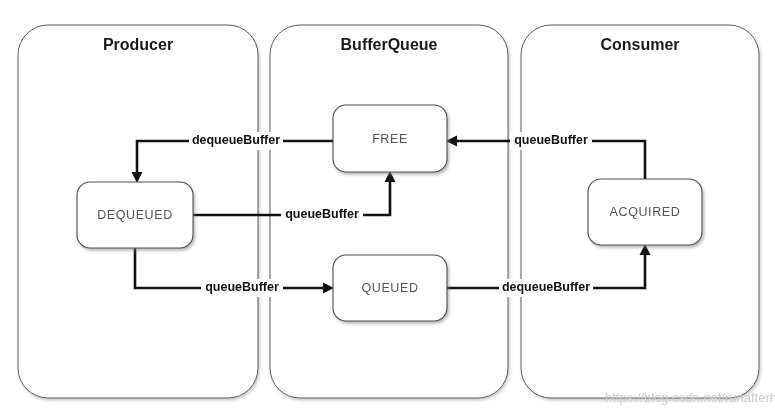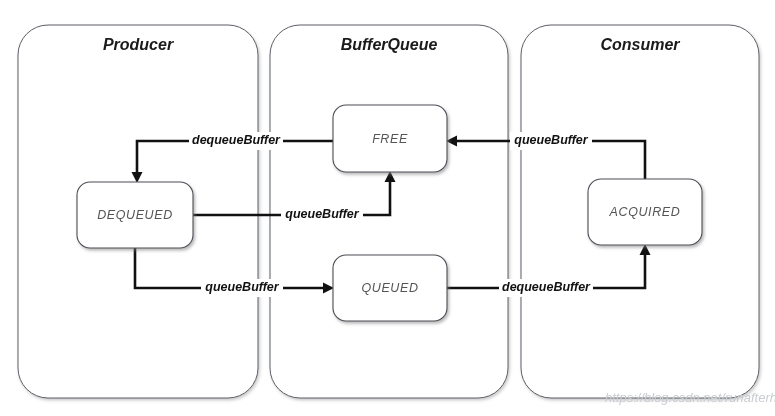--- a/index.html
+++ b/index.html
@@ -1,20 +1,20 @@
 <!DOCTYPE html>
 <html><head>
 <meta charset="utf-8">
 <style>
   html,body{margin:0;padding:0;background:#ffffff;}
   body{
     font-family:"Liberation Sans", sans-serif;
     width:775px;height:416px;position:relative;overflow:hidden;
   }
-  #stage{position:absolute;left:0;top:0;width:775px;height:412px;font-style:italic;}
+  #stage{position:absolute;left:0;top:0;width:775px;height:412px;}
   svg#diagram{position:absolute;left:0;top:0;width:775px;height:416px;}
 
   .lane-title{
     font-family:"Liberation Sans", sans-serif;
     font-size:16px;font-weight:bold;fill:#1b1b1b;
     text-anchor:middle;dominant-baseline:middle;
   }
   .state-label{
     font-family:"Liberation Sans", sans-serif;
     font-size:12.5px;font-weight:normal;fill:#555555;

